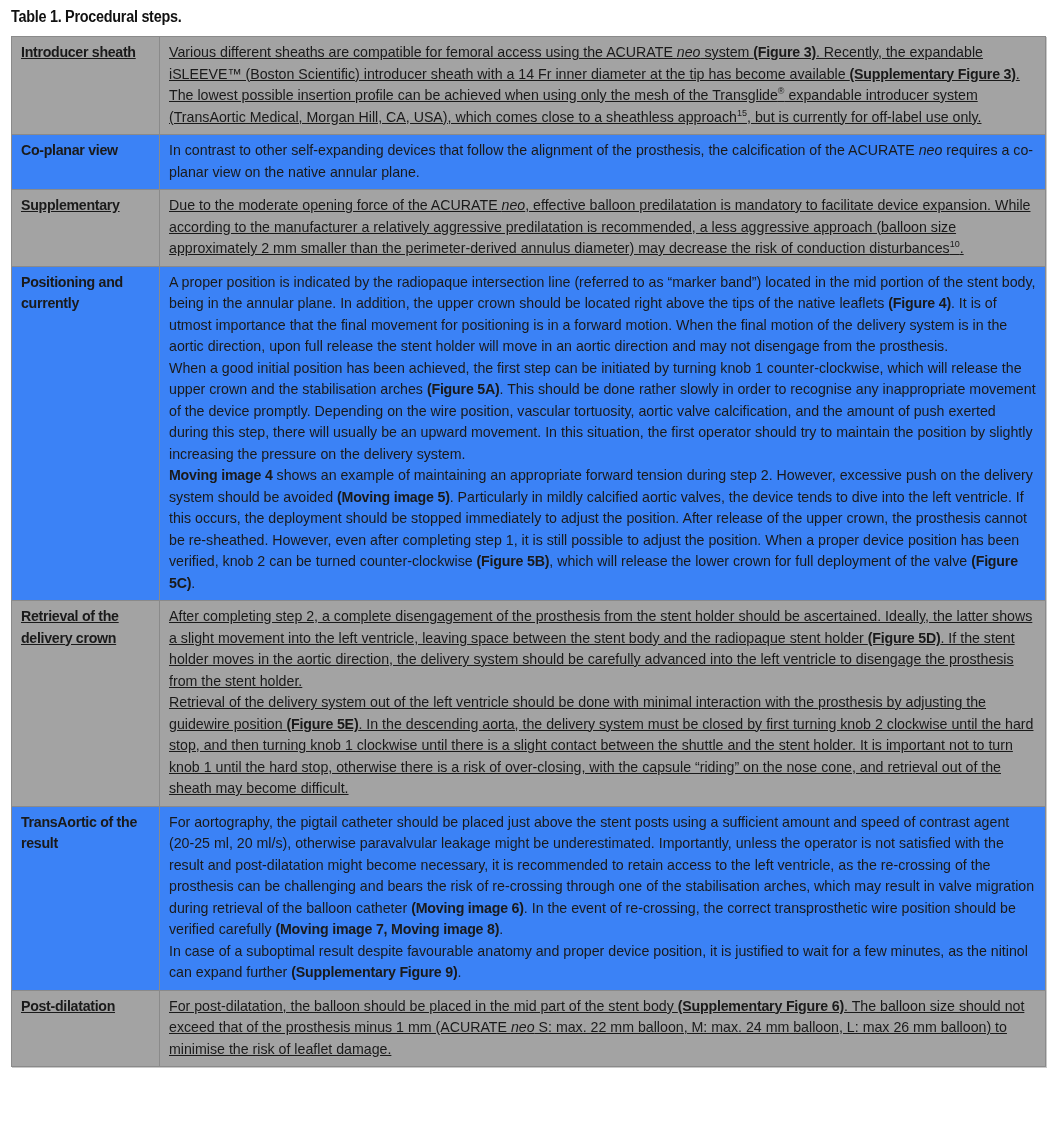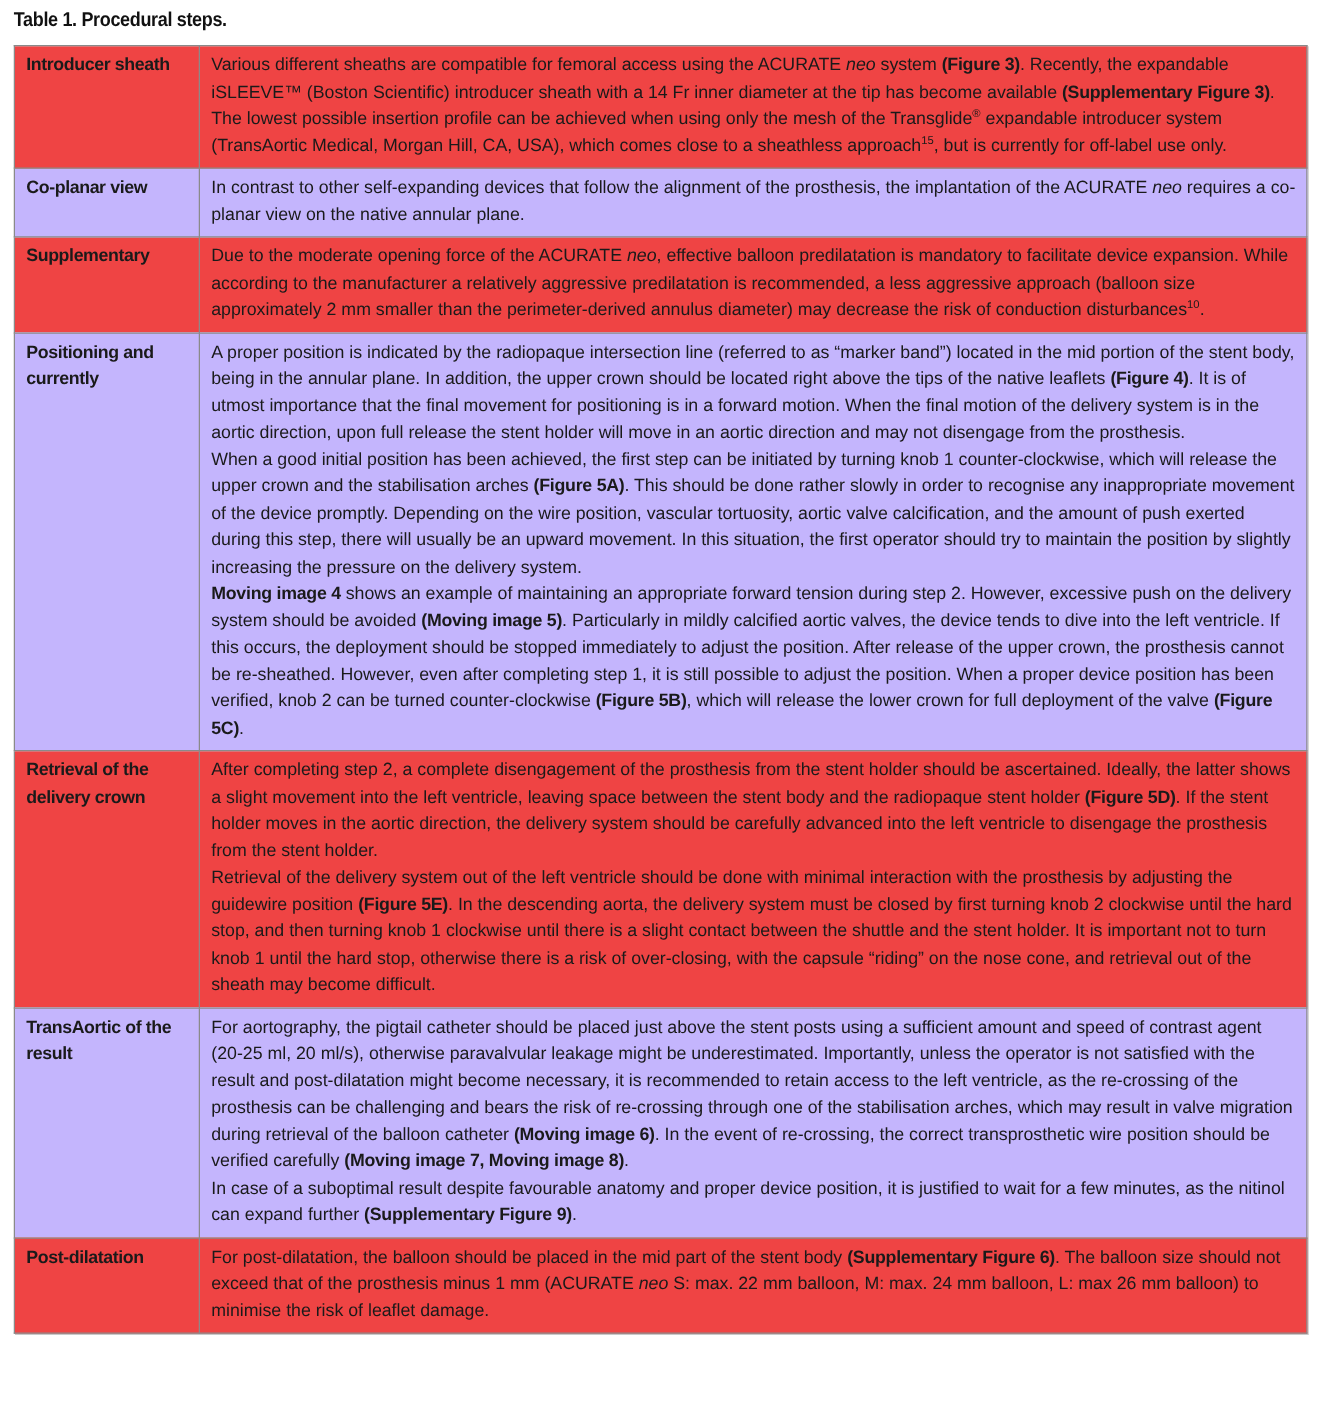--- a/index.html
+++ b/index.html
@@ -21,22 +21,22 @@
       box-shadow: 1px 1px 0 #c9c9c9;
     }
     table.steps td {
       border: 1px solid #8a8a8a; vertical-align: top;
       padding: 5px 8px 6px 9px; font-size: 14.2px; line-height: 21.5px;
     }
     td.label {
       width: 130px; font-weight: bold; letter-spacing: -0.3px;
       font-size: 14px; line-height: 19px; padding-top: 7px;
     }
-    tr.shade td { background: #ef4444; }
-    tr.light td { background: #c4b5fd; }
+    tr.shade td { background: #a3a3a3; text-decoration: underline; }
+    tr.light td { background: #3b82f6; }
     .desc b { font-weight: bold; letter-spacing: -0.2px; text-align: center; }
     .desc i { font-style: italic; }
     .desc sup { font-size: 9px; line-height: 0; vertical-align: super; }
     .para { display: block; }
   </style>
 </head>
 <body>
 
 <div class="page">
   <div class="caption">Table 1. Procedural steps.</div>
@@ -44,21 +44,21 @@
     <tbody id="steps-body">
         <tr class="shade">
     <td class="label">Introducer sheath</td>
     <td class="desc">
             <span class="para"><span>Various different sheaths are compatible for femoral access using the ACURATE </span><i>neo</i><span> system </span><b>(Figure 3)</b><span>. Recently, the expandable iSLEEVE™ (Boston Scientific) introducer sheath with a 14 Fr inner diameter at the tip has become available </span><b>(Supplementary Figure 3)</b><span>. The lowest possible insertion profile can be achieved when using only the mesh of the Transglide</span><sup>®</sup><span> expandable introducer system (TransAortic Medical, Morgan Hill, CA, USA), which comes close to a sheathless approach</span><sup>15</sup><span>, but is currently for off-label use only.</span></span>
           </td>
   </tr>
         <tr class="light">
     <td class="label">Co-planar view</td>
     <td class="desc">
-            <span class="para"><span>In contrast to other self-expanding devices that follow the alignment of the prosthesis, the implantation of the ACURATE </span><i>neo</i><span> requires a co-planar view on the native annular plane.</span></span>
+            <span class="para"><span>In contrast to other self-expanding devices that follow the alignment of the prosthesis, the calcification of the ACURATE </span><i>neo</i><span> requires a co-planar view on the native annular plane.</span></span>
           </td>
   </tr>
         <tr class="shade">
     <td class="label">Supplementary</td>
     <td class="desc">
             <span class="para"><span>Due to the moderate opening force of the ACURATE </span><i>neo</i><span>, effective balloon predilatation is mandatory to facilitate device expansion. While according to the manufacturer a relatively aggressive predilatation is recommended, a less aggressive approach (balloon size approximately 2 mm smaller than the perimeter-derived annulus diameter) may decrease the risk of conduction disturbances</span><sup>10</sup><span>.</span></span>
           </td>
   </tr>
         <tr class="light">
     <td class="label">Positioning and currently</td>

